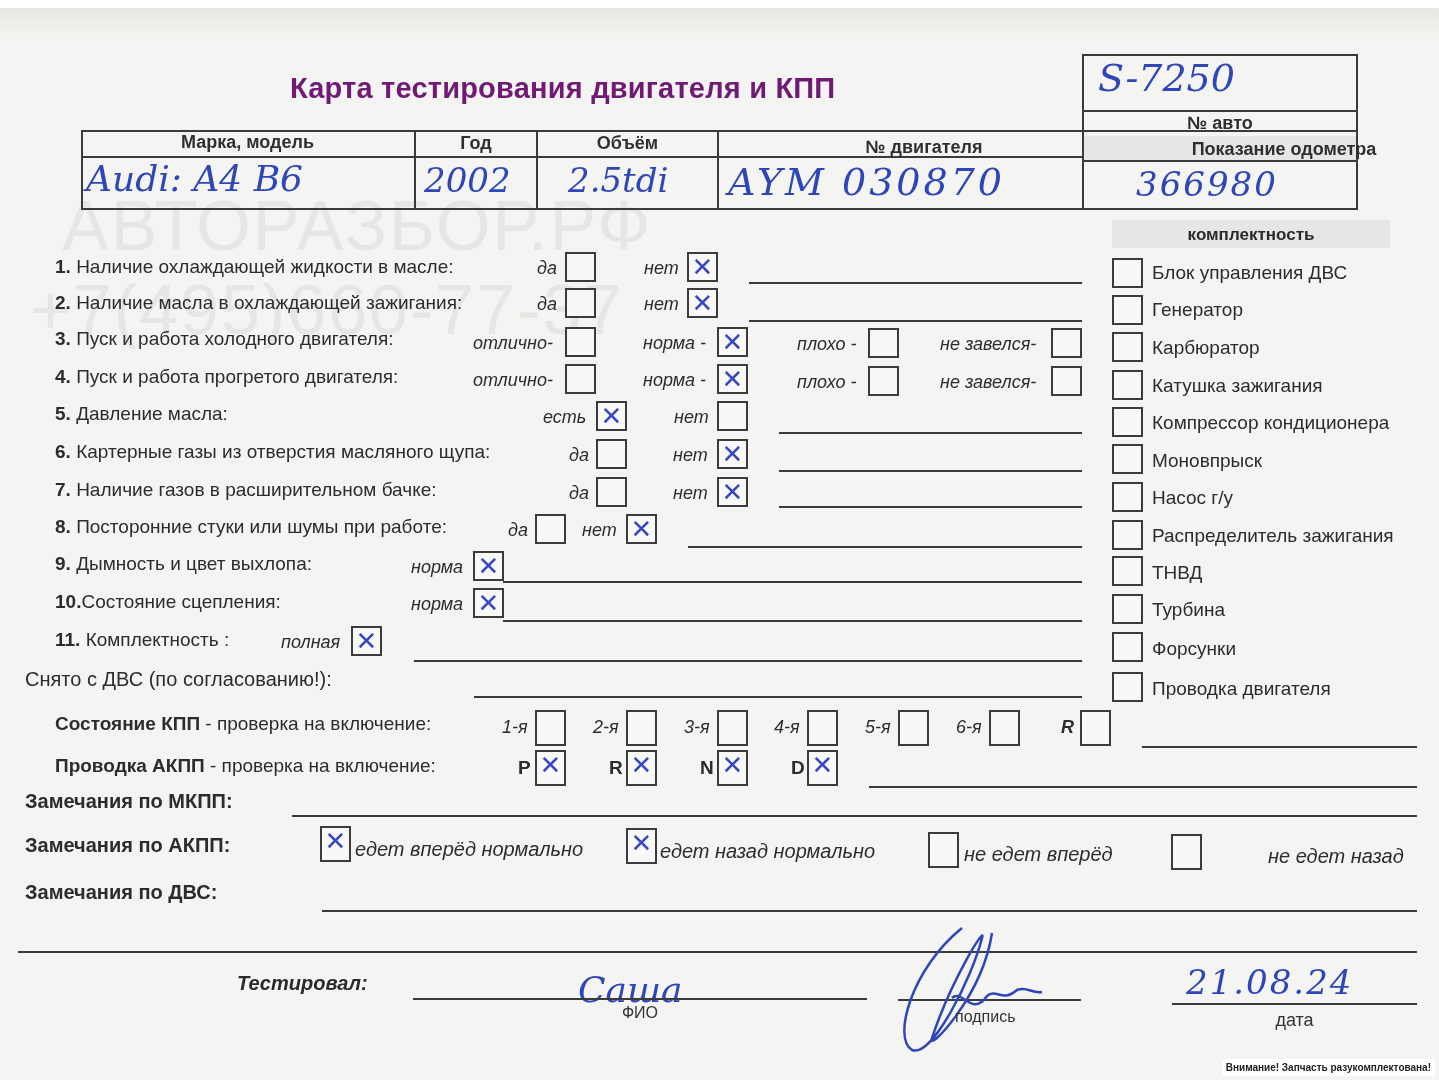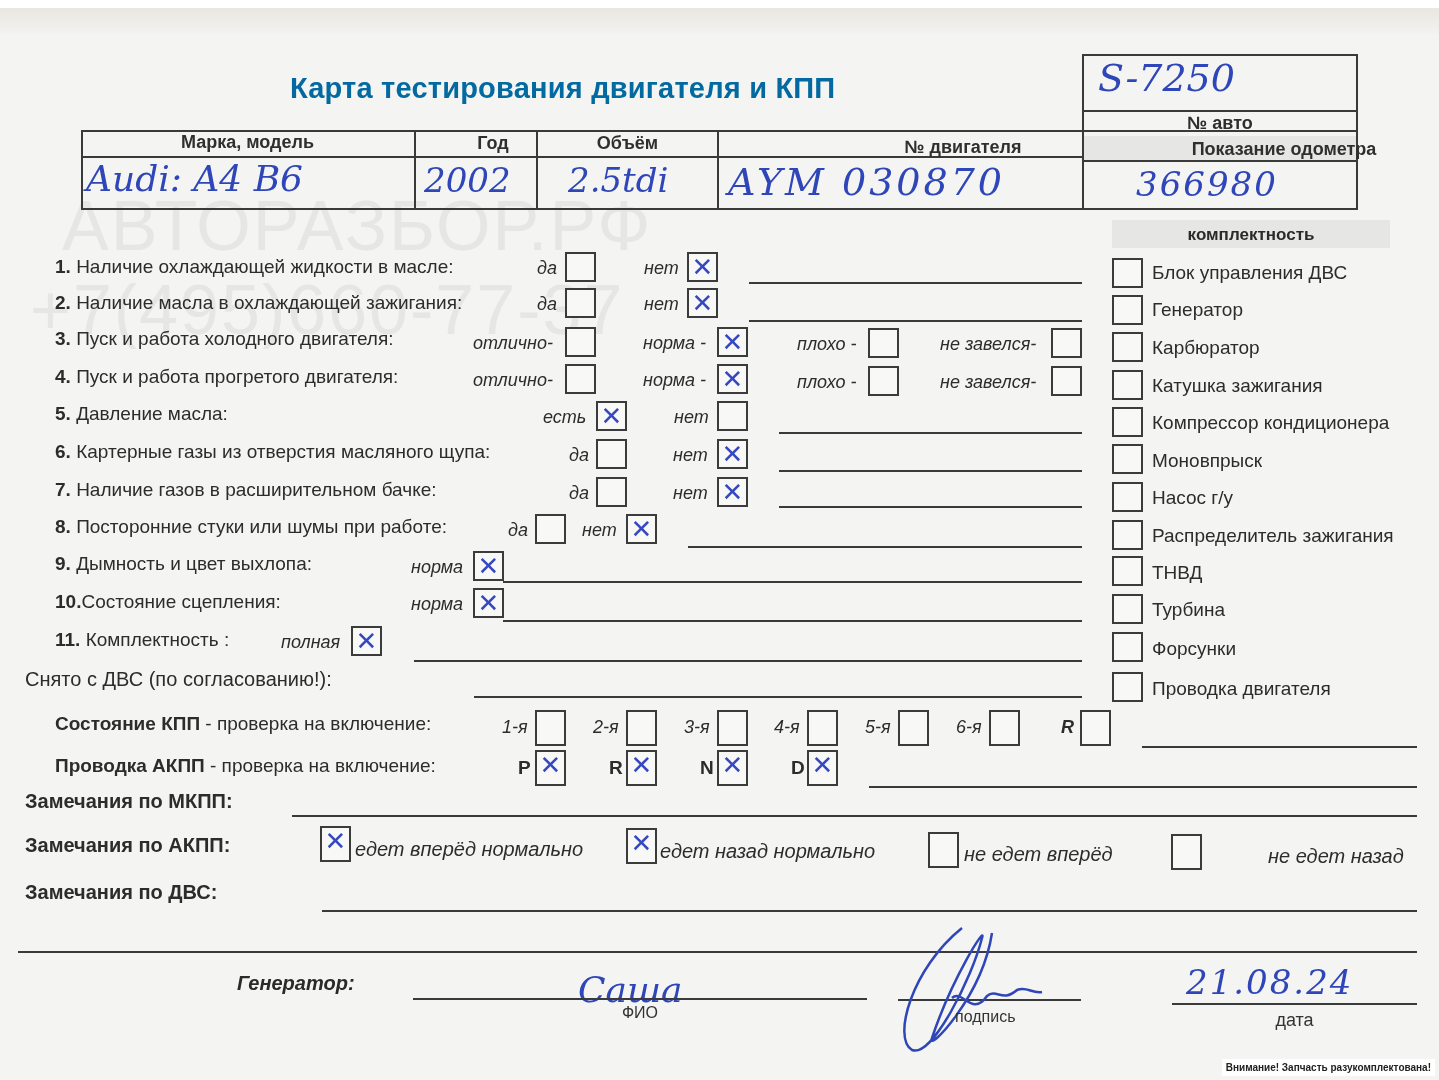--- a/index.html
+++ b/index.html
@@ -1,20 +1,20 @@
 <!DOCTYPE html>
 <html><head>
 <meta charset="utf-8">
 <style>
   html, body { margin:0; padding:0; }
   body { width:1439px; height:1080px; position:relative; overflow:hidden; background:#ffffff; font-family:"Liberation Sans", sans-serif; color:#2a2a2a; }
   .sheet { position:absolute; left:0; top:8px; width:1439px; height:1072px; background:#f4f4f2; }
   .sheet-edge { position:absolute; left:0; top:8px; width:1439px; height:26px; background:linear-gradient(#e9e7e1,#f2f2ef); }
   .abs { position:absolute; }
-  .title { left:290px; top:72px; font-size:29px; font-weight:bold; color:#0369a1; white-space:nowrap; letter-spacing:0.2px; }
+  .title { left:290px; top:72px; font-size:29px; font-weight:bold; color:#701a75; white-space:nowrap; letter-spacing:0.2px; }
   .hand { font-family:"DejaVu Serif", serif; font-style:italic; color:#2f46b8; }
   .box { position:absolute; border:2px solid #3a3a3a; box-sizing:border-box; background:transparent; }
   .cb { position:absolute; width:31px; height:30px; border:2px solid #3b3b3b; box-sizing:border-box; background:#f8f8f6; }
   .cb .x { position:absolute; left:0; top:-4px; width:100%; text-align:center; font-family:"DejaVu Sans", sans-serif; font-size:26px; color:#3548c0; line-height:34px; }
   .lbl { position:absolute; font-size:19px; color:#2c2c2c; white-space:nowrap; }
   .it { position:absolute; font-size:18px; font-style:italic; color:#2c2c2c; white-space:nowrap; }
   .num { font-weight:bold; }
   .line { position:absolute; height:2px; background:#3a3a3a; }
   .hdr-cell { position:absolute; font-size:18px; font-weight:bold; color:#2f2f2f; text-align:center; }
   .shade { background:#e6e6e4; }
@@ -43,23 +43,23 @@
 <div class="box" style="left:81px; top:130px; width:1277px; height:80px;"></div>
 <div class="abs shade" style="left:1084px; top:136px; width:272px; height:24px;"></div>
 <div class="line" style="left:81px; top:156px; width:1002px;"></div>
 <div class="line" style="left:1082px; top:160px; width:276px;"></div>
 <div class="abs" style="left:414px; top:130px; width:2px; height:80px; background:#3a3a3a;"></div>
 <div class="abs" style="left:536px; top:130px; width:2px; height:80px; background:#3a3a3a;"></div>
 <div class="abs" style="left:717px; top:130px; width:2px; height:80px; background:#3a3a3a;"></div>
 <div class="abs" style="left:1082px; top:130px; width:2px; height:80px; background:#3a3a3a;"></div>
 
 <div class="hdr-cell" style="left:81px; top:132px; width:333px;">Марка, модель</div>
-<div class="hdr-cell" style="left:416px; top:133px; width:120px;padding-left:17px;">Год</div>
+<div class="hdr-cell" style="left:416px; top:133px; width:120px;">Год</div>
 <div class="hdr-cell" style="left:538px; top:133px; width:179px;">Объём</div>
-<div class="hdr-cell" style="left:719px; top:137px; width:410px;margin-left:39px;">№ двигателя</div>
+<div class="hdr-cell" style="left:719px; top:137px; width:410px;">№ двигателя</div>
 <div class="hdr-cell" style="left:1148px; top:139px; width:272px;">Показание одометра</div>
 
 <div class="abs hand" style="left:86px; top:158px; font-size:36px;">Audi: A4 B6</div>
 <div class="abs hand" style="left:424px; top:160px; font-size:34px;">2002</div>
 <div class="abs hand" style="left:568px; top:160px; font-size:34px;">2.5tdi</div>
 <div class="abs hand" style="left:728px; top:160px; font-size:38px; letter-spacing:3px;">AYM 030870</div>
 <div class="abs hand" style="left:1136px; top:164px; font-size:34px; letter-spacing:2px;">366980</div>
 
 <div class="abs shade" style="left:1112px; top:220px; width:278px; height:28px;"></div>
 <div class="abs bold" style="left:1112px; top:225px; width:278px; text-align:center; font-size:17px;">комплектность</div>
@@ -241,21 +241,21 @@
 <div class="it" style="left:660px; top:840px; font-size:20px;">едет назад нормально</div>
 <div class="cb" style="left:928px; top:832px; height:36px;"></div>
 <div class="it" style="left:964px; top:843px; font-size:20px;">не едет вперёд</div>
 <div class="cb" style="left:1171px; top:834px; height:36px;"></div>
 <div class="it" style="left:1268px; top:845px; font-size:20px;">не едет назад</div>
 
 <div class="lbl bold" style="left:25px; top:881px; font-size:20px;">Замечания по ДВС:</div>
 <div class="line" style="left:322px; top:910px; width:1095px;"></div>
 <div class="line" style="left:18px; top:951px; width:1399px;"></div>
 
-<div class="abs" style="left:237px; top:972px; font-size:20px; font-weight:bold; font-style:italic;">Генератор:</div>
+<div class="abs" style="left:237px; top:972px; font-size:20px; font-weight:bold; font-style:italic;">Тестировал:</div>
 <div class="abs hand" style="left:578px; top:956px; font-size:36px;margin-top:13px;">Саша</div>
 <div class="line" style="left:413px; top:998px; width:454px;"></div>
 <div class="abs small" style="left:413px; top:1004px; width:454px; text-align:center;">ФИО</div>
 
 <div class="line" style="left:898px; top:999px; width:183px;"></div>
 <svg class="abs" style="left:892px; top:918px;" width="160" height="140" viewBox="0 0 160 140">
   <path d="M70 10 C 20 50, 0 120, 20 132 C 40 140, 80 60, 90 20 C 95 5, 60 60, 40 120 C 34 136, 90 80, 100 15" fill="none" stroke="#2f46b8" stroke-width="2.5"></path>
   <path d="M60 80 C 70 70, 80 100, 95 78 C 105 70, 110 85, 125 72 C 135 68, 140 76, 150 74" fill="none" stroke="#2f46b8" stroke-width="2.5"></path>
 </svg>
 <div class="abs small" style="left:955px; top:1008px;">подпись</div>

